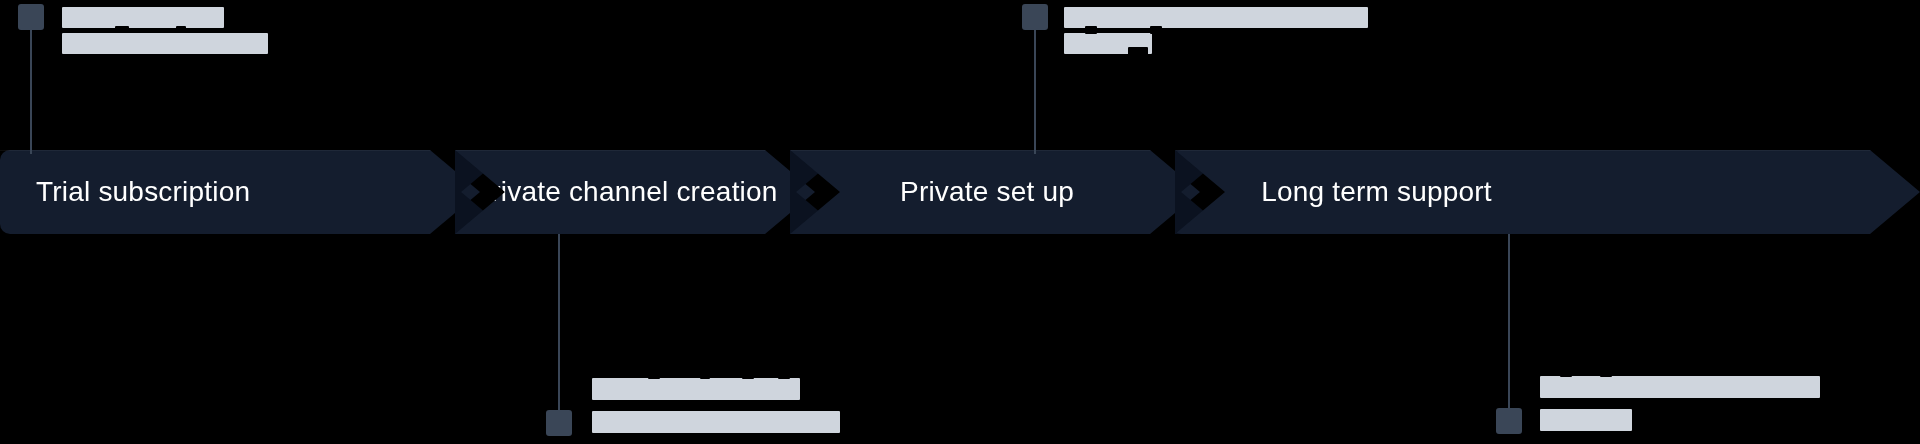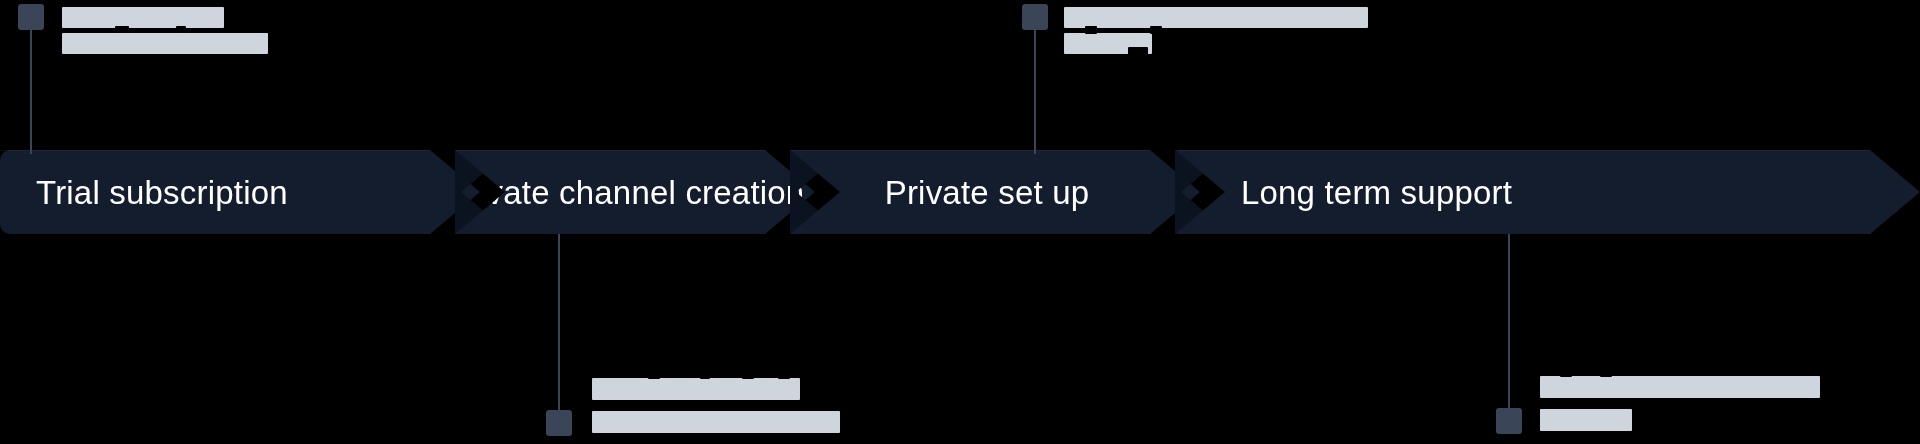--- a/index.html
+++ b/index.html
@@ -14,21 +14,21 @@
   
   .flow{position:absolute;left:0;top:150px;width:1920px;height:84px;}
 
   .seg{
     position:absolute;top:0;height:84px;
     background:#141d2e;
     display:flex;align-items:center;
   }
   .seg .lbl{
     color:#ffffff;
-    font-size:33px;
+    font-size:28px;
     font-weight:400;
     letter-spacing:.2px;
     white-space:nowrap;
     line-height:1;
   }
 
   
   .seg.s1{
     left:0;width:480px;
     clip-path:polygon(0 0, 430px 0, 480px 42px, 430px 84px, 0 84px);

